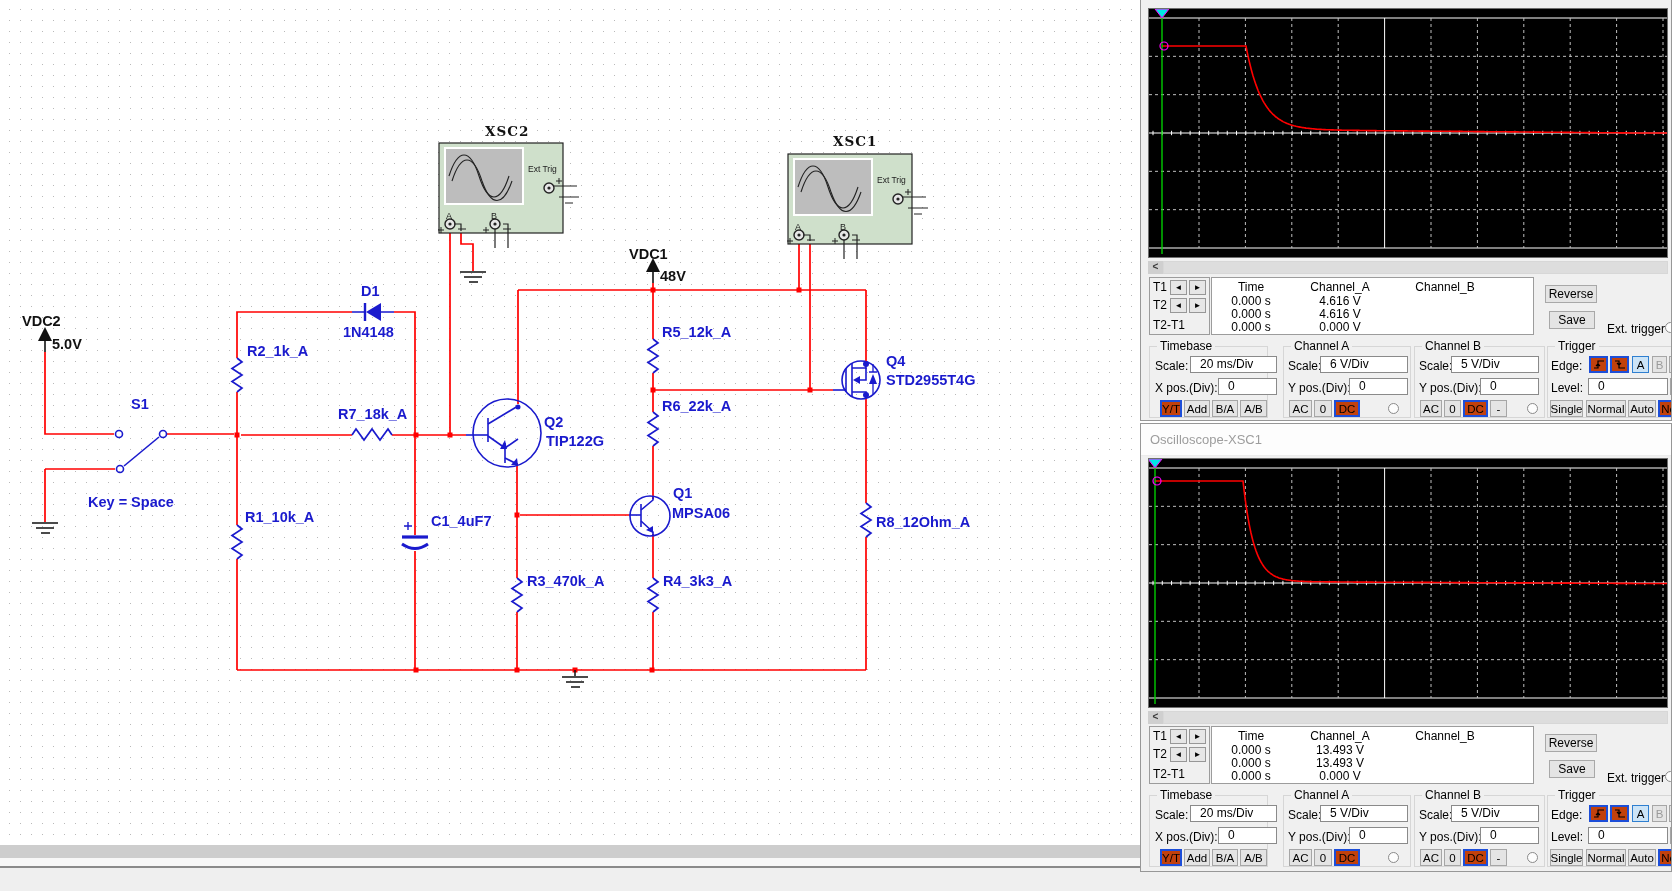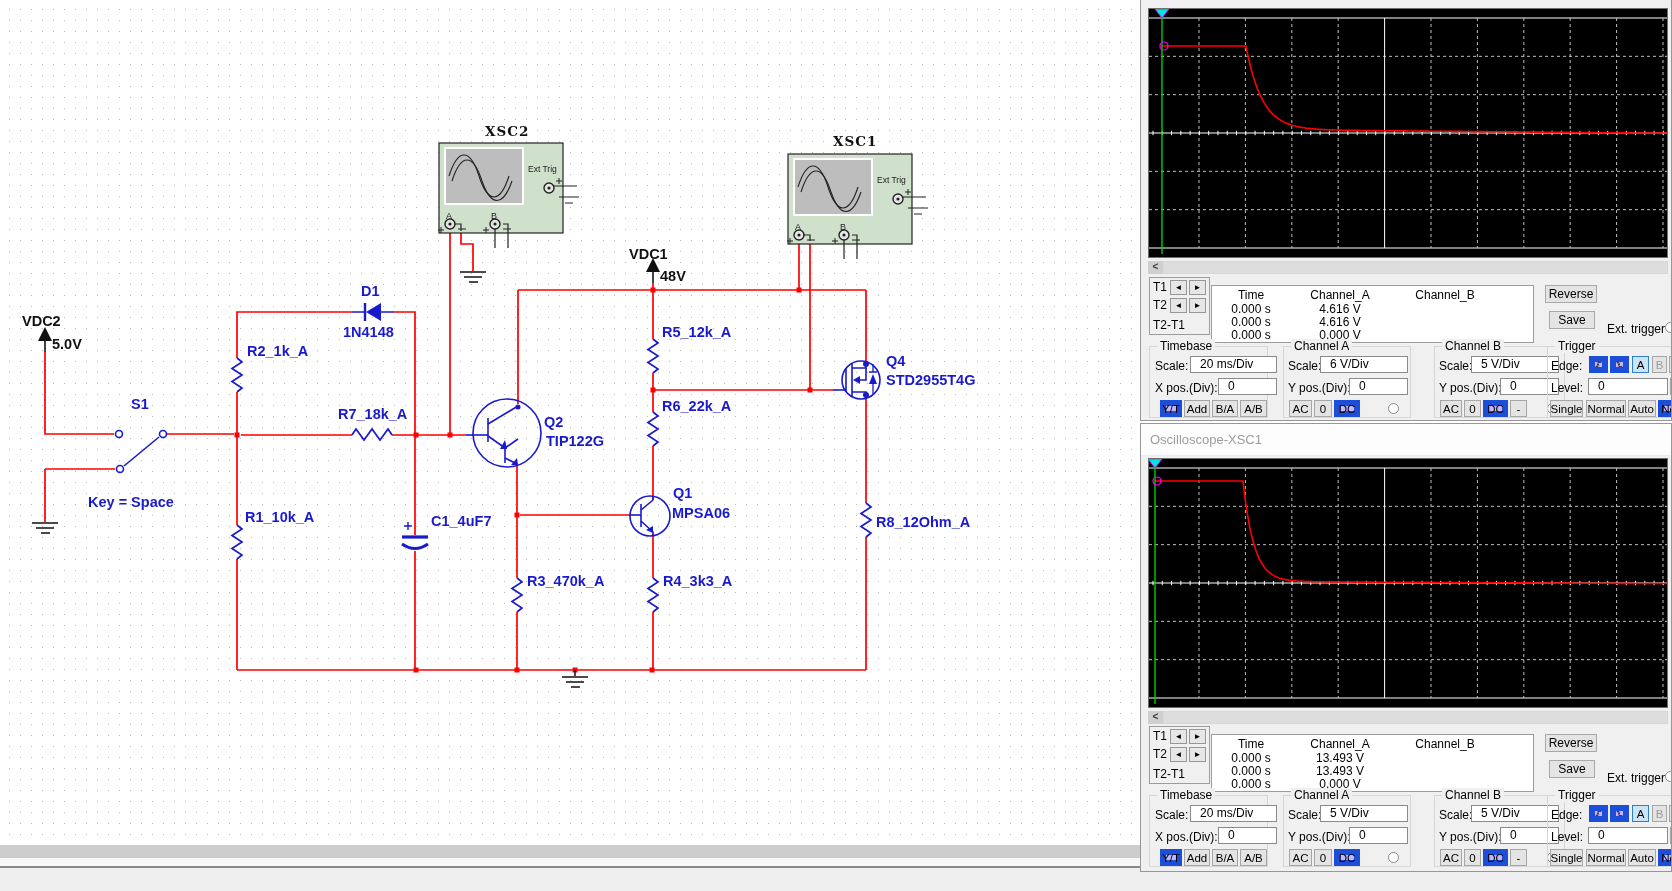--- a/index.html
+++ b/index.html
@@ -30,44 +30,44 @@
   .scrollbtn{position:absolute;left:0;top:0;width:15px;height:13px;background:#cfcfcf;color:#3a3a3a;
        font-size:10px;font-weight:bold;text-align:center;line-height:12px;}
   .scrolltrack{position:absolute;left:16px;top:1px;right:1px;height:11px;background:#dddddd;}
   .meas{position:absolute;left:0;width:532px;height:62px;}
   .win1 .meas{top:276px;}
   .win2 .meas{top:301px;}
   .tbox{position:absolute;left:8px;top:1px;width:61px;height:58px;border:1px solid #9c9c9c;background:#f0f0f0;box-sizing:border-box;}
   .trow{position:absolute;left:3px;font-size:12px;}
   .tarrow{position:absolute;width:17px;height:15px;border:1px solid #979797;background:#e6e6e6;
        font-size:8px;text-align:center;line-height:14px;color:#000;box-sizing:border-box;}
-  .mtable{position:absolute;left:70px;top:1px;width:323px;height:58px;background:#fff;border:1px solid #9c9c9c;box-sizing:border-box;margin-top:8px;}
+  .mtable{position:absolute;left:70px;top:1px;width:323px;height:58px;background:#fff;border:1px solid #9c9c9c;box-sizing:border-box;}
   .mrow{position:absolute;left:0;width:100%;display:flex;}
   .mc1{width:78px;text-align:center;}
   .mc2{width:100px;text-align:center;}
   .mc3{width:110px;text-align:center;}
   .pbtn{position:absolute;background:#e4e4e4;border:1px solid #a8a8a8;text-align:center;
        font-size:12px;box-sizing:border-box;display:flex;align-items:center;justify-content:center;}
   .exttrig{position:absolute;font-size:12px;}
   .radio{position:absolute;width:11px;height:11px;border:1px solid #8a8a8a;border-radius:50%;background:#fdfdfd;box-sizing:border-box;}
   .controls{position:absolute;left:0;width:532px;height:82px;}
   .win1 .controls{top:341px;}
   .win2 .controls{top:366px;}
   .grp{position:absolute;top:5px;height:72px;border:1px solid #d6d6d6;box-sizing:border-box;}
   .grp-label{position:absolute;top:-8px;left:7px;background:#f0f0f0;padding:0 3px;font-size:12px;}
   .g-tb{left:8px;width:119px;}
   .g-ca{left:142px;width:128px;}
-  .g-cb{left:273px;width:131px;margin-left:20px;}
+  .g-cb{left:273px;width:131px;}
   .g-tr{left:406px;width:142px;}
   .flabel{position:absolute;font-size:12px;}
   .inp{position:absolute;height:17px;background:#fff;border:1px solid #8a8a8a;box-sizing:border-box;
        font-size:12px;line-height:15px;padding-left:9px;overflow:hidden;white-space:nowrap;}
   .btn{position:absolute;height:17px;background:#e4e4e4;border:1px solid #a6a6a6;box-sizing:border-box;
        font-size:11.5px;display:flex;align-items:center;justify-content:center;}
-  .btn.sel{border:6px solid #1d4ed8;background:#c4b5fd;}
+  .btn.sel{border:2px solid #1d4ed8;background:#c2410c;}
   .btn.filled{border:1px solid #2f7fd0;background:#cce4f7;}
   .btn.dim{color:#9a9a9a;}
   .scope-svg{display:block;}
 </style>
 </head>
 <body>
 
 <div id="stage">
 
   <div id="canvas">

